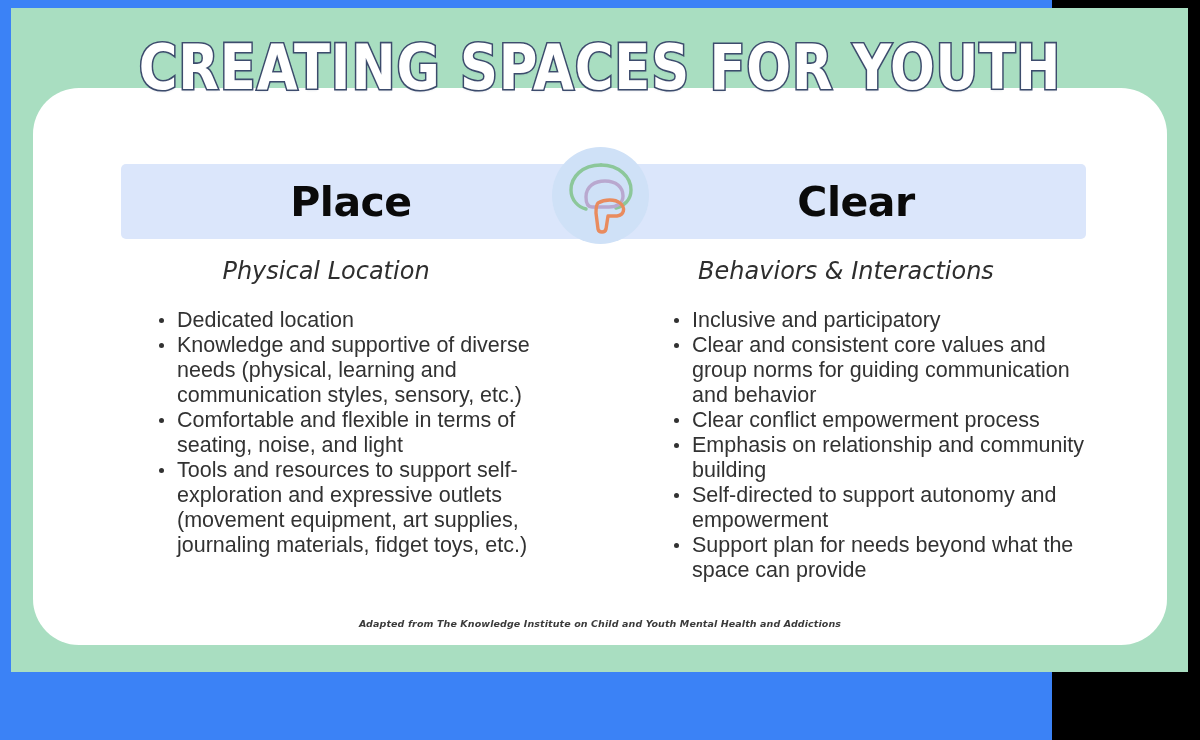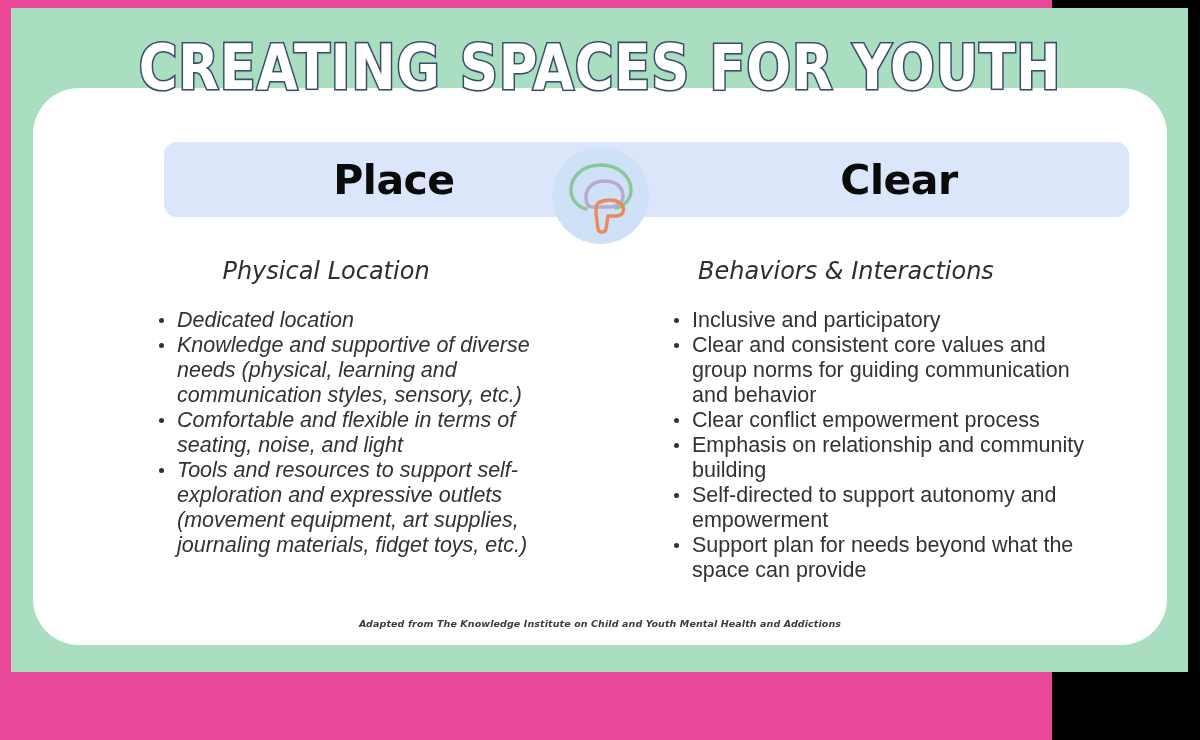--- a/index.html
+++ b/index.html
@@ -5,21 +5,21 @@
   html,body{margin:0;padding:0;background:#000;}
   body{
     width:1200px;height:740px;overflow:hidden;
     font-family:"Liberation Sans", sans-serif;
     -webkit-font-smoothing:antialiased;
   }
 
   
   .slide-frame{
     position:absolute;left:0;top:0;width:1052px;height:740px;
-    background:#ec4899;
+    background:#3b82f6;
   }
   .green-panel{
     position:absolute;left:11px;top:8px;
     width:1177px;height:664px;
     background:#a9dec1;
   }
   .white-card{
     position:absolute;left:33px;top:88px;
     width:1134px;height:557px;
     background:#ffffff;
@@ -43,25 +43,24 @@
     transform:scaleX(0.93);
     color:#ffffff;
     -webkit-text-stroke:3.2px #3d4c6d;
     paint-order:stroke fill;
     text-transform:uppercase;
     text-shadow:0 2px 2px rgba(60,76,109,0.18);
   }
 
   
   .header-band{
-    position:absolute;left:121px;top:142px;
+    position:absolute;left:121px;top:164px;
     width:965px;height:75px;
     background:#dbe6fb;
-    border-radius:13px;
-    margin-left:43px;
+    border-radius:5px;
   }
   .band-label{
     position:absolute;top:0;height:75px;
     display:flex;align-items:center;justify-content:center;
     font-family:"DejaVu Sans", sans-serif;
     font-weight:bold;
     font-size:41px;
     letter-spacing:-0.5px;
     color:#0a0a0a;
   }
@@ -108,21 +107,21 @@
     line-height:25px;
     color:#323232;
     margin-bottom:0px;
   }
   ul.bullets li::before{
     content:"";
     position:absolute;left:4px;top:10px;
     width:5px;height:5px;border-radius:50%;
     background:#323232;
   }
-  .column.left ul.bullets{padding-left:15px;font-style:italic;}
+  .column.left ul.bullets{padding-left:15px;}
   .column.right ul.bullets{padding-left:22px;}
 
   
   .footer-note{
     position:absolute;left:0;top:618px;width:1200px;
     text-align:center;
     font-family:"DejaVu Sans", sans-serif;
     font-style:italic;
     font-weight:bold;
     font-size:9.5px;

